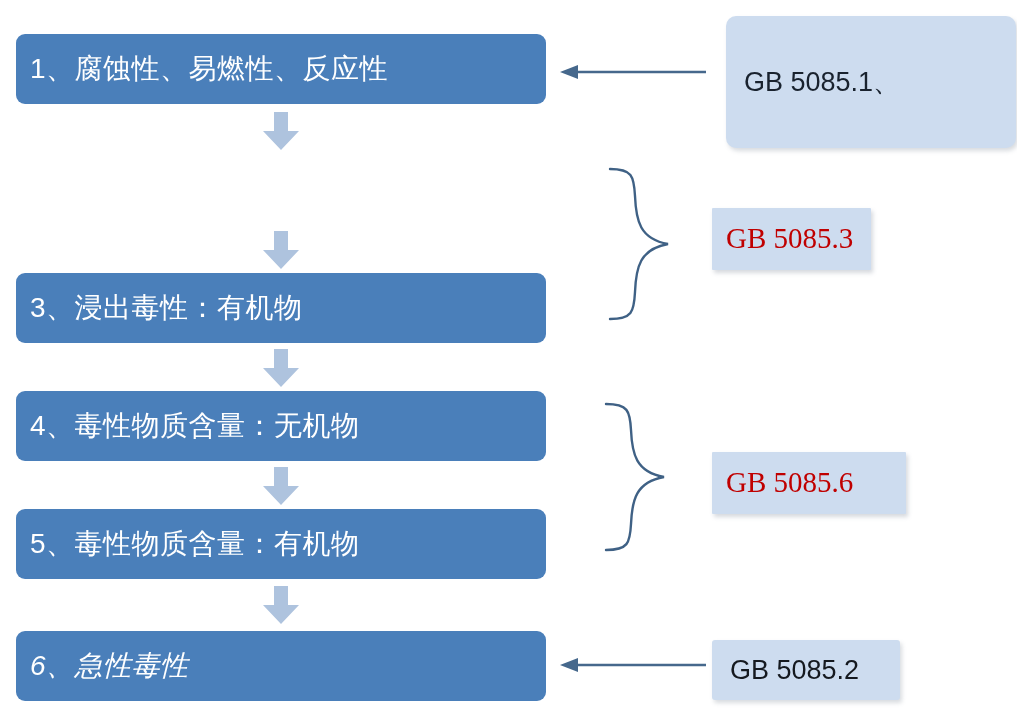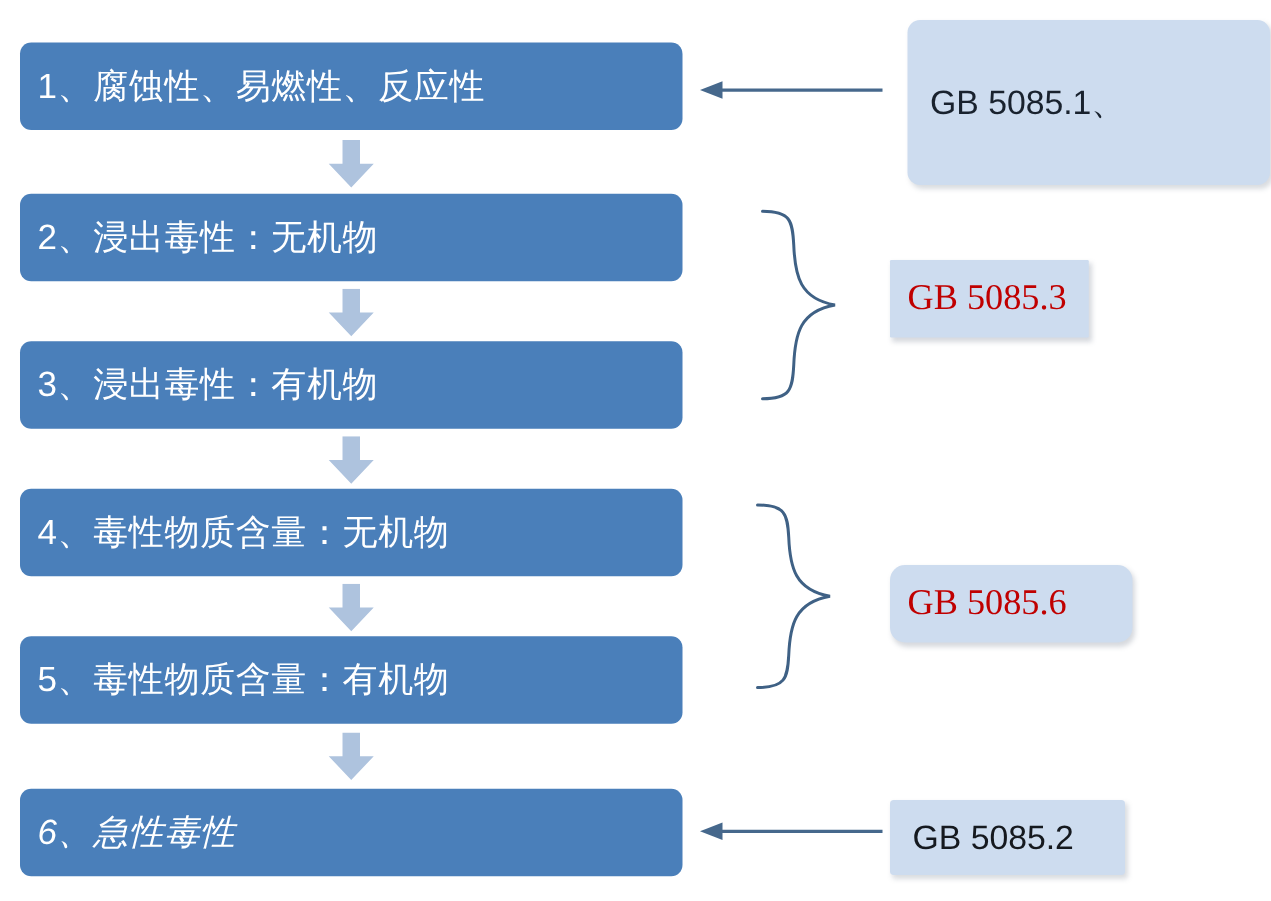--- a/index.html
+++ b/index.html
@@ -104,21 +104,21 @@
     color: #c00000;
     font-family: "Liberation Serif", "DejaVu Serif", serif;
     font-size: 29px;
   }
 
   #note-6 {
     left: 712px;
     top: 452px;
     width: 194px;
     height: 62px;
-    border-radius: 12px;
+    border-radius: 1px;
     box-shadow: 2px 3px 4px rgba(120,130,145,0.30);
     padding-left: 14px;
   }
   #note-6 .note-text {
     color: #c00000;
     font-family: "Liberation Serif", "DejaVu Serif", serif;
     font-size: 29px;
   }
 
   #note-bottom {
@@ -158,23 +158,20 @@
   <div class="step-box" id="step-1">
     <span class="step-label">1、腐蚀性、易燃性、反应性</span>
   </div>
 
   <div class="down-arrow" id="arrow-1-2">
     <svg width="44" height="40" viewBox="0 0 44 40">
       <polygon points="15,0 29,0 29,19 40,19 22,38 4,19 15,19" fill="#aec3de"></polygon>
     </svg>
   </div>
 
-  <div class="step-box" id="step-2">
-    <span class="step-label">2、浸出毒性：无机物</span>
-  </div>
 
   <div class="down-arrow" id="arrow-2-3">
     <svg width="44" height="40" viewBox="0 0 44 40">
       <polygon points="15,0 29,0 29,19 40,19 22,38 4,19 15,19" fill="#aec3de"></polygon>
     </svg>
   </div>
 
   <div class="step-box" id="step-3">
     <span class="step-label">3、浸出毒性：有机物</span>
   </div>

